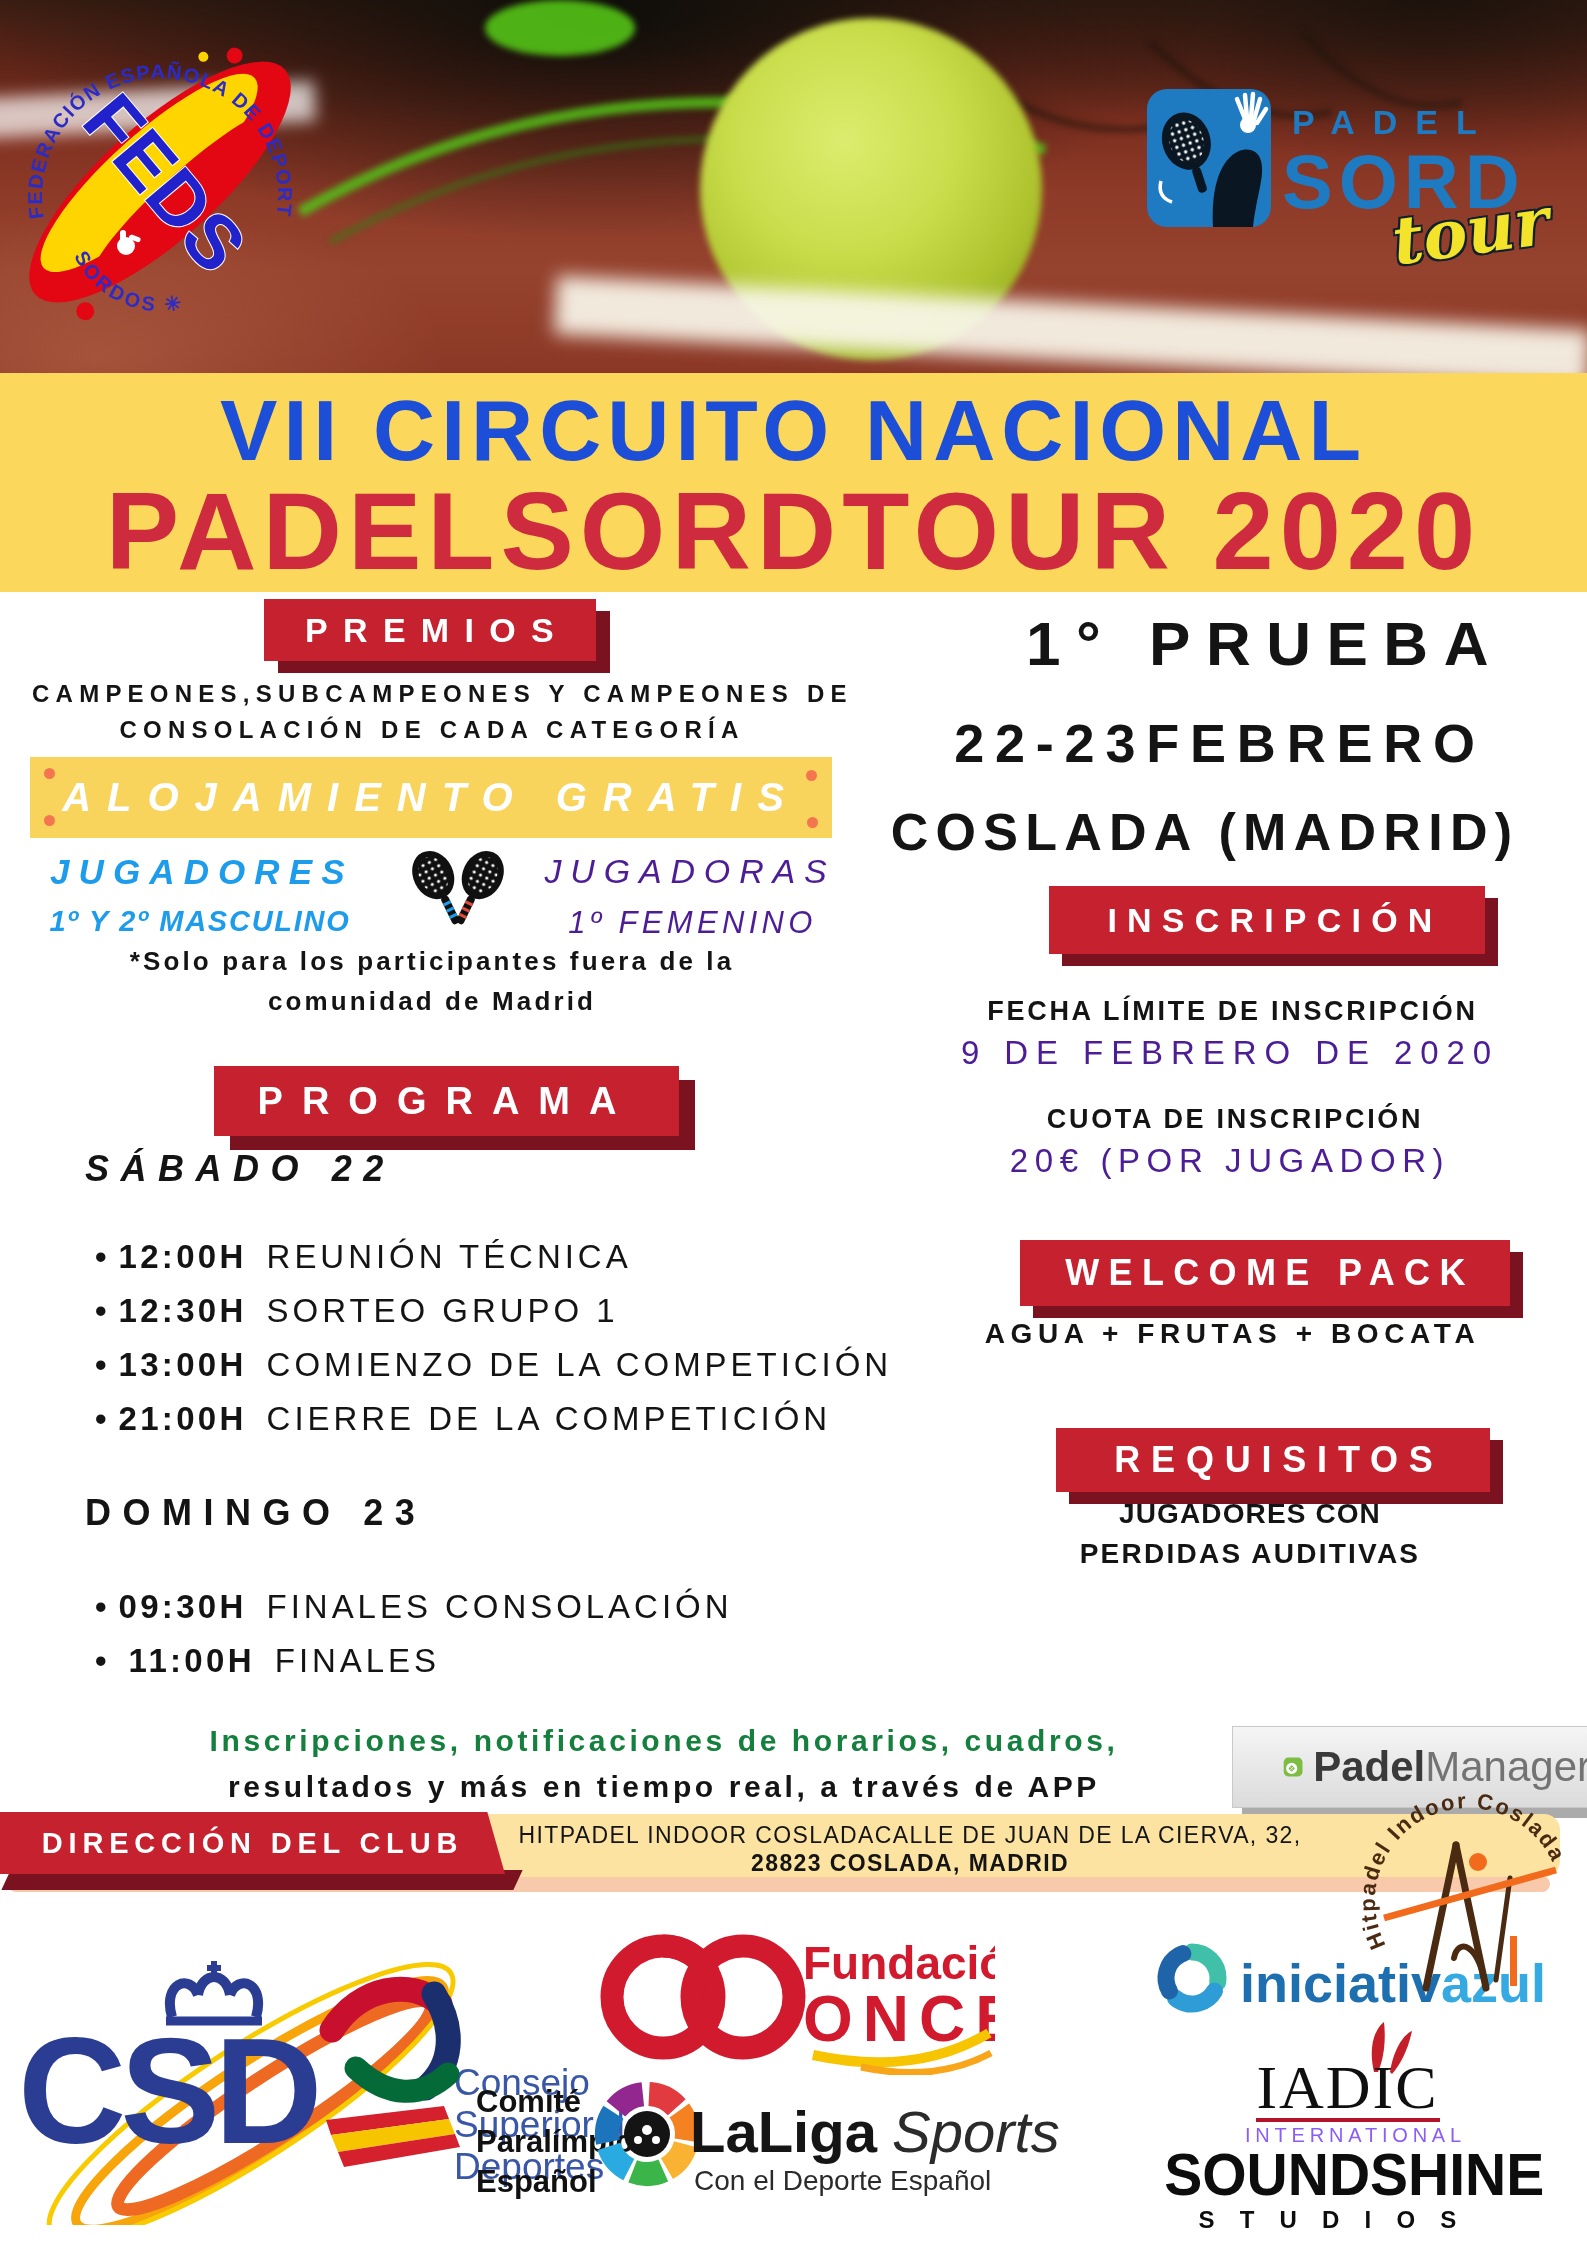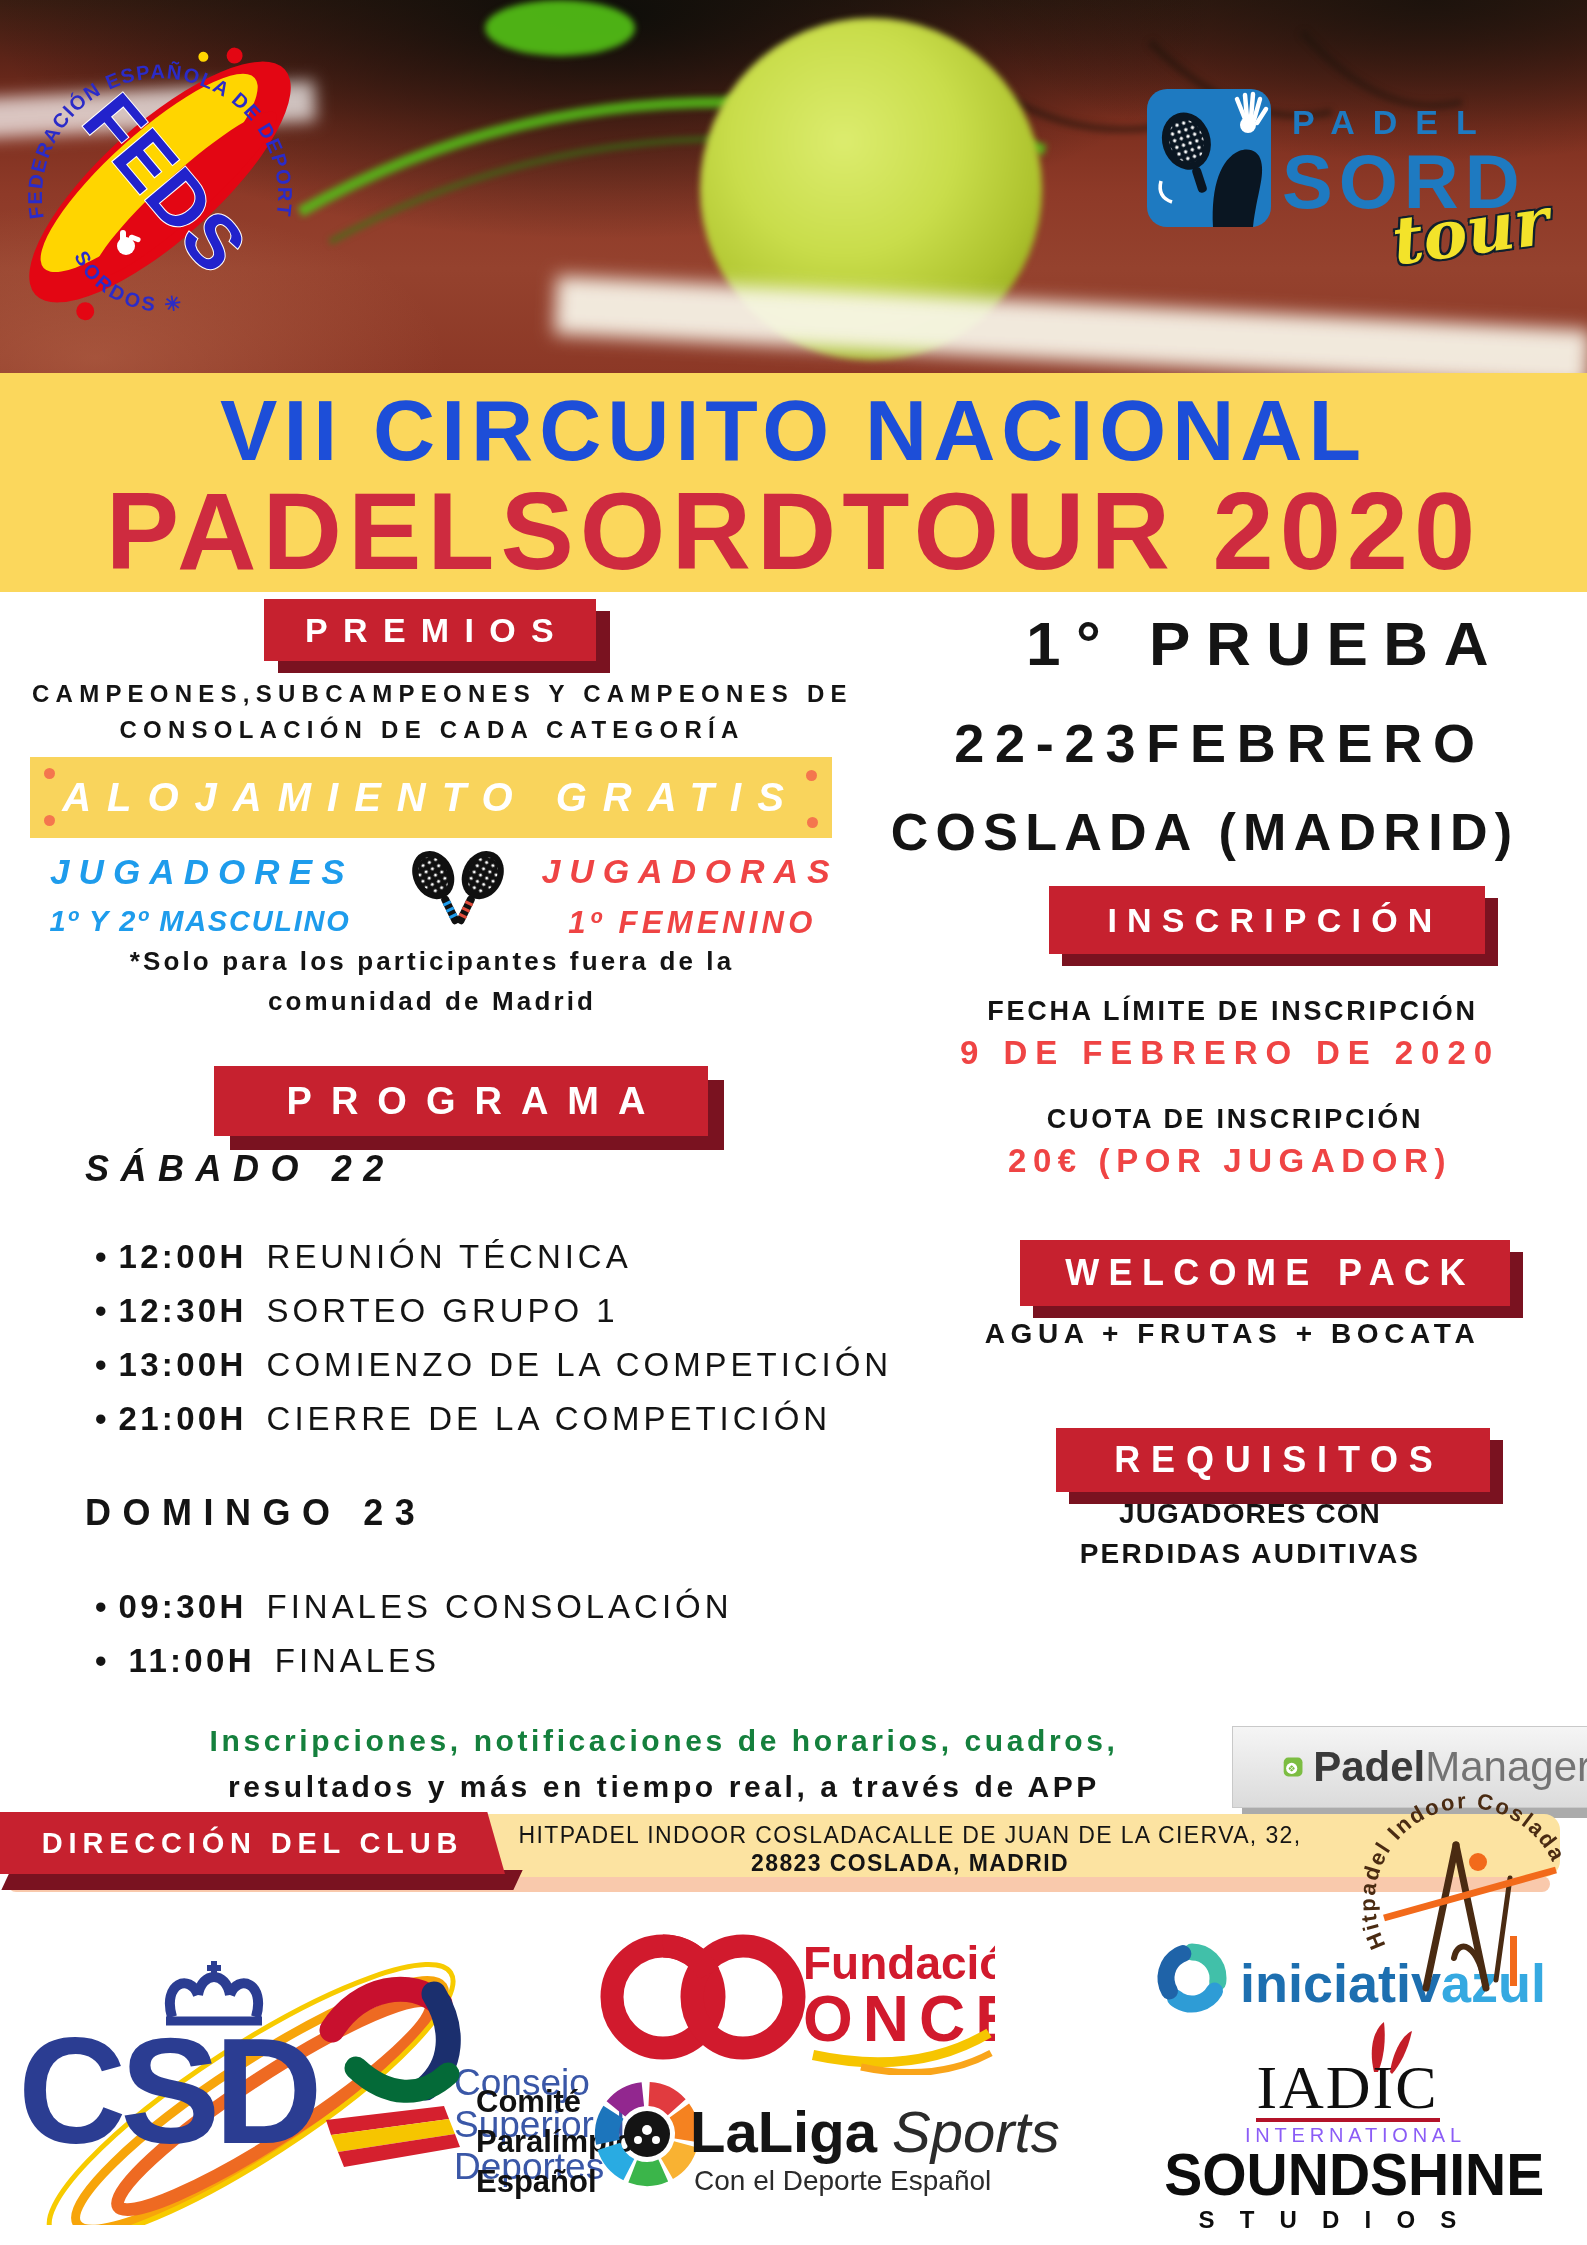--- a/index.html
+++ b/index.html
@@ -28,21 +28,21 @@
   .banner .l1{position:absolute;left:0;top:8px;width:100%;text-align:center;
     font-size:86px;font-weight:bold;letter-spacing:6px;color:#1d4ed8;white-space:nowrap;}
   .banner .l2{position:absolute;left:0;top:94px;width:100%;text-align:center;
     font-size:110px;font-weight:bold;letter-spacing:6px;color:#CE2B3F;white-space:nowrap;}
 
   
   .redbox{position:absolute;background:#C6212F;color:#ffffff;font-weight:bold;
     display:flex;align-items:center;justify-content:center;white-space:nowrap;margin-left:24px;}
 
   .blacktxt{color:#141414;font-weight:bold;white-space:nowrap;}
-  .redtxt{color:#ef4444;font-weight:bold;white-space:nowrap;}
+  .redtxt{color:#4c1d95;font-weight:normal;white-space:nowrap;}
   .bluetxt{color:#1E9CEC;font-weight:bold;white-space:nowrap;}
 
   
   .aloband{left:30px;top:757px;width:802px;height:81px;background:#F9D45C;}
   .aloband .t{position:absolute;left:0;top:18px;width:100%;text-align:center;color:#ffffff;
     font-size:40px;font-weight:bold;font-style:italic;letter-spacing:.4em;white-space:nowrap;}
   .dot{position:absolute;width:11px;height:11px;border-radius:50%;background:#F4764E;}
 
   
   .sched{position:absolute;left:95px;display:flex;flex-direction:column;gap:16px;}
@@ -200,21 +200,21 @@
       <rect x="64" y="74" width="8" height="3" fill="#E04B3A"></rect>
     </g>
   </svg>
 
   <div class="abs ctr redtxt" style="left:540px;top:852px;width:300px;font-size:34px;font-style:italic;letter-spacing:.26em;">JUGADORAS</div>
   <div class="abs ctr redtxt" style="left:540px;top:905px;width:305px;font-size:31px;font-style:italic;letter-spacing:.14em;">1º FEMENINO</div>
 
   <div class="abs ctr blacktxt" style="left:32px;top:946px;width:800px;font-size:26px;letter-spacing:.12em;">*Solo para los participantes fuera de la</div>
   <div class="abs ctr blacktxt" style="left:32px;top:986px;width:800px;font-size:26px;letter-spacing:.12em;">comunidad de Madrid</div>
 
-  <div class="redbox" style="left:190px;top:1066px;width:465px;height:70px;font-size:38px;letter-spacing:.5em;box-shadow:16px 14px 0 #7A1220;padding-left:29px;">PROGRAMA</div>
+  <div class="redbox" style="left:190px;top:1066px;width:465px;height:70px;font-size:38px;letter-spacing:.5em;box-shadow:16px 14px 0 #7A1220;padding-left:0;">PROGRAMA</div>
 
   <div class="abs blacktxt" style="left:85px;top:1148px;font-size:36px;letter-spacing:.32em;font-style:italic;">SÁBADO 22</div>
 
   <div class="sched" style="top:1238px;">
     <div class="sitem">
       <span class="b">•</span>
       <span class="t">12:00H</span>
       <span class="l">REUNIÓN TÉCNICA</span>
     </div>
     <div class="sitem">

